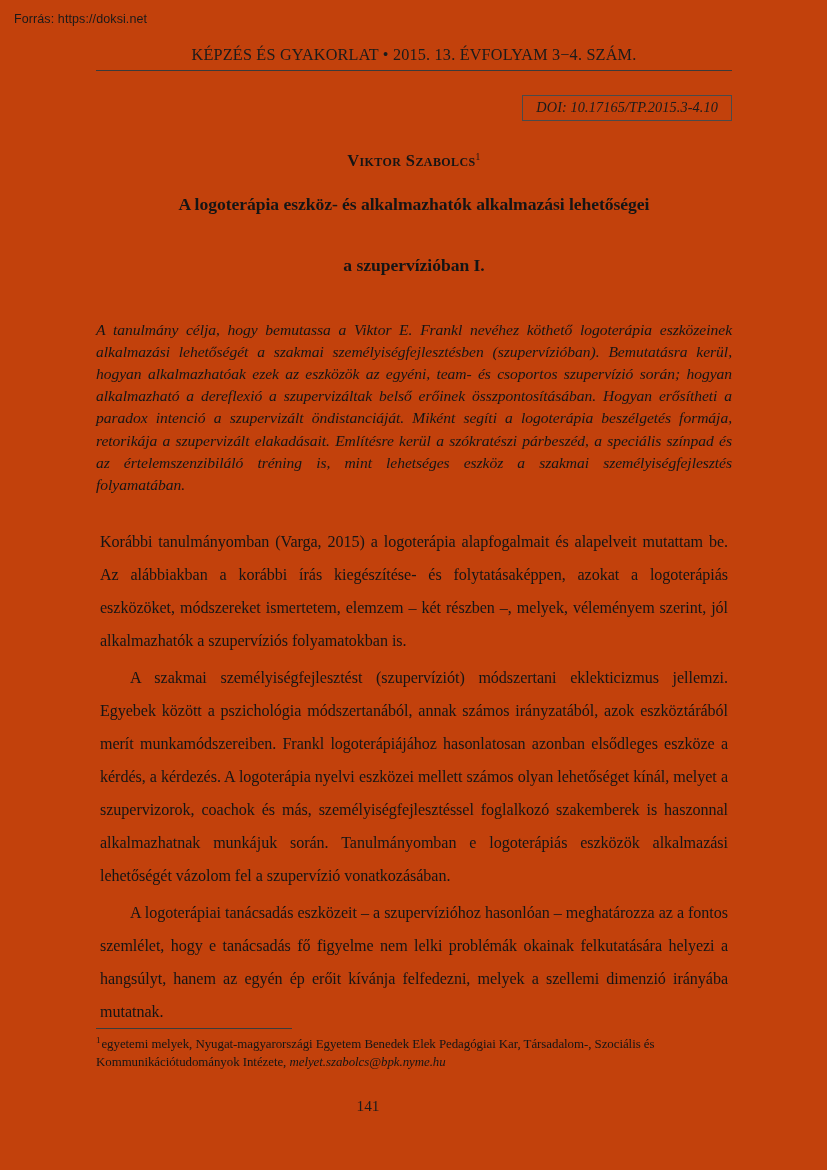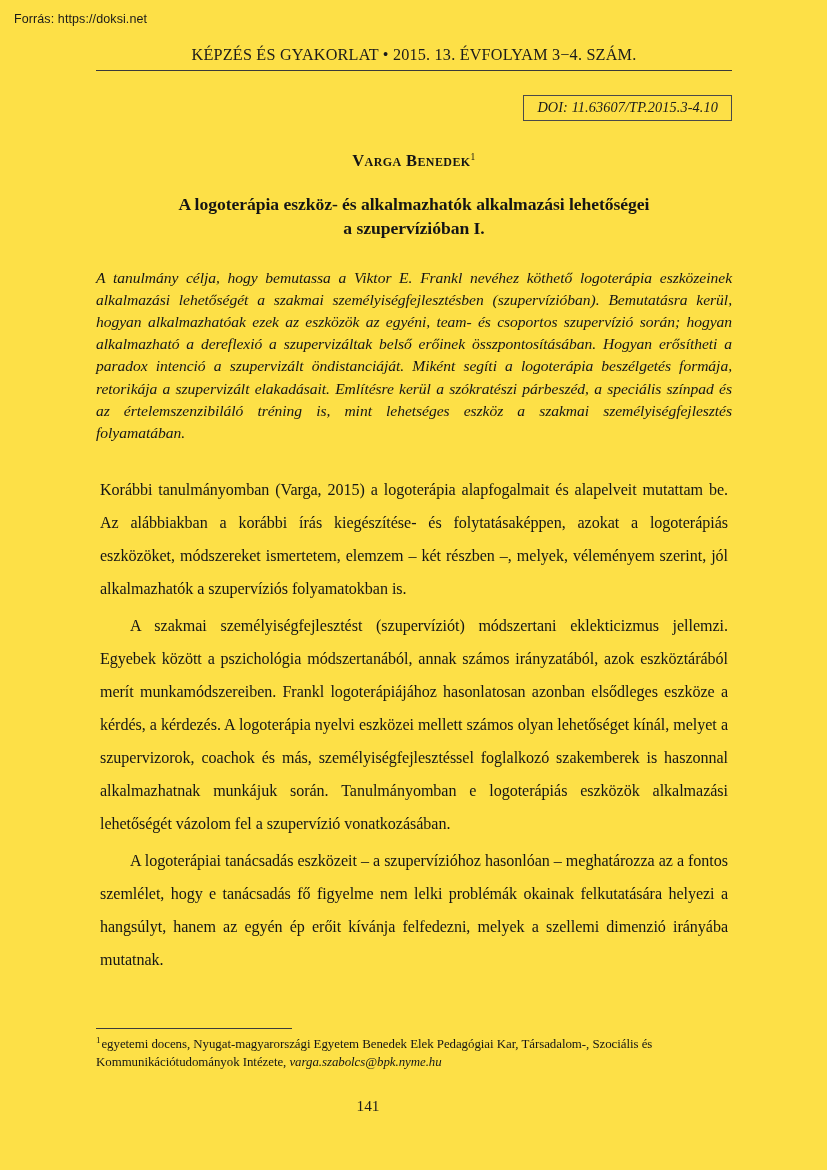--- a/index.html
+++ b/index.html
@@ -8,21 +8,21 @@
     background: #ffffff;
   }
   body {
     font-family: "Liberation Serif", serif;
     color: #151515;
   }
   .page {
     position: relative;
     width: 827px;
     height: 1170px;
-    background: #fde047;
+    background: #c2410c;
     overflow: hidden;
     box-sizing: border-box;
   }
 
   
   .source-note {
     position: absolute;
     left: 14px;
     top: 12px;
     font-family: "Liberation Sans", sans-serif;
@@ -90,25 +90,25 @@
 
   
   .title {
     margin-top: 22px;
     text-align: center;
     font-weight: bold;
     font-size: 17.6px;
     line-height: 1.36;
     letter-spacing: -0.05px;
   }
-  .title .line2 { display: block; }
+  .title .line2 { display: block; margin-top: 37px; }
 
   
   .abstract {
-    margin-top: 26px;
+    margin-top: 41px;
     font-style: italic;
     font-size: 15.6px;
     line-height: 1.42;
     text-align: justify;
     text-justify: inter-word;
     letter-spacing: -0.05px;
   }
 
   
   .body-text {
@@ -171,40 +171,40 @@
 <div class="page">
 
   <div class="source-note">Forrás: https://doksi.net</div>
 
   <div class="content">
 
     <div class="running-header">KÉPZÉS ÉS GYAKORLAT • 2015. 13. ÉVFOLYAM 3−4. SZÁM.</div>
     <div class="header-rule"></div>
 
     <div class="doi-row">
-      <div class="doi-box">DOI: 11.63607/TP.2015.3-4.10</div>
+      <div class="doi-box">DOI: 10.17165/TP.2015.3-4.10</div>
     </div>
 
-    <div class="author"><span>Varga Benedek</span><sup>1</sup></div>
+    <div class="author"><span>Viktor Szabolcs</span><sup>1</sup></div>
 
     <div class="title">
       <span>A logoterápia eszköz- és alkalmazhatók alkalmazási lehetőségei</span>
       <span class="line2">a szupervízióban I.</span>
     </div>
 
     <div class="abstract">A tanulmány célja, hogy bemutassa a Viktor E. Frankl nevéhez köthető logoterápia eszközeinek alkalmazási lehetőségét a szakmai személyiségfejlesztésben (szupervízióban). Bemutatásra kerül, hogyan alkalmazhatóak ezek az eszközök az egyéni, team- és csoportos szupervízió során; hogyan alkalmazható a dereflexió a szupervizáltak belső erőinek összpontosításában. Hogyan erősítheti a paradox intenció a szupervizált öndistanciáját. Miként segíti a logoterápia beszélgetés formája, retorikája a szupervizált elakadásait. Említésre kerül a szókratészi párbeszéd, a speciális színpad és az értelemszenzibiláló tréning is, mint lehetséges eszköz a szakmai személyiségfejlesztés folyamatában.</div>
 
     <div class="body-text">
       <p>Korábbi tanulmányomban (Varga, 2015) a logoterápia alapfogalmait és alapelveit mutattam be. Az alábbiakban a korábbi írás kiegészítése- és folytatásaképpen, azokat a logoterápiás eszközöket, módszereket ismertetem, elemzem – két részben –, melyek, véleményem szerint, jól alkalmazhatók a szupervíziós folyamatokban is.</p>
       <p class="indented">A szakmai személyiségfejlesztést (szupervíziót) módszertani eklekticizmus jellemzi. Egyebek között a pszichológia módszertanából, annak számos irányzatából, azok eszköztárából merít munkamódszereiben. Frankl logoterápiájához hasonlatosan azonban elsődleges eszköze a kérdés, a kérdezés. A logoterápia nyelvi eszközei mellett számos olyan lehetőséget kínál, melyet a szupervizorok, coachok és más, személyiségfejlesztéssel foglalkozó szakemberek is haszonnal alkalmazhatnak munkájuk során. Tanulmányomban e logoterápiás eszközök alkalmazási lehetőségét vázolom fel a szupervízió vonatkozásában.</p>
       <p class="indented">A logoterápiai tanácsadás eszközeit – a szupervízióhoz hasonlóan – meghatározza az a fontos szemlélet, hogy e tanácsadás fő figyelme nem lelki problémák okainak felkutatására helyezi a hangsúlyt, hanem az egyén ép erőit kívánja felfedezni, melyek a szellemi dimenzió irányába mutatnak.</p>
     </div>
 
   </div>
 
   <div class="footnote-area">
     <div class="footnote-rule"></div>
-    <div class="footnote"><sup>1</sup><span>egyetemi docens, Nyugat-magyarországi Egyetem Benedek Elek Pedagógiai Kar, Társadalom-, Szociális és Kommunikációtudományok Intézete, </span><span class="email">varga.szabolcs@bpk.nyme.hu</span></div>
+    <div class="footnote"><sup>1</sup><span>egyetemi melyek, Nyugat-magyarországi Egyetem Benedek Elek Pedagógiai Kar, Társadalom-, Szociális és Kommunikációtudományok Intézete, </span><span class="email">melyet.szabolcs@bpk.nyme.hu</span></div>
   </div>
 
   <div class="page-number">141</div>
 
 </div>
 
 </body></html>

